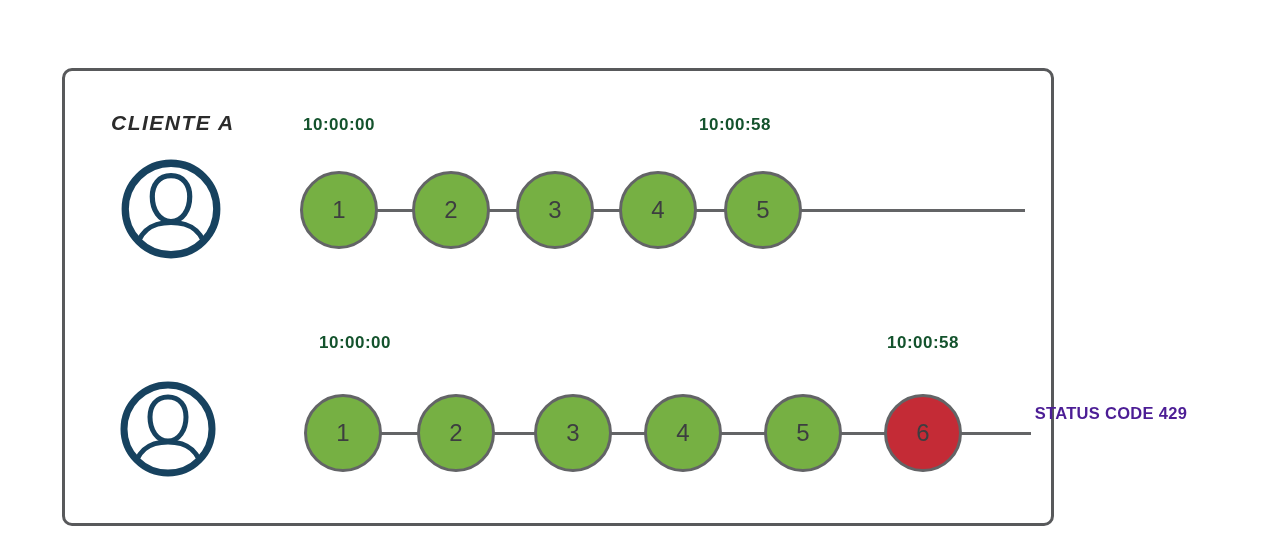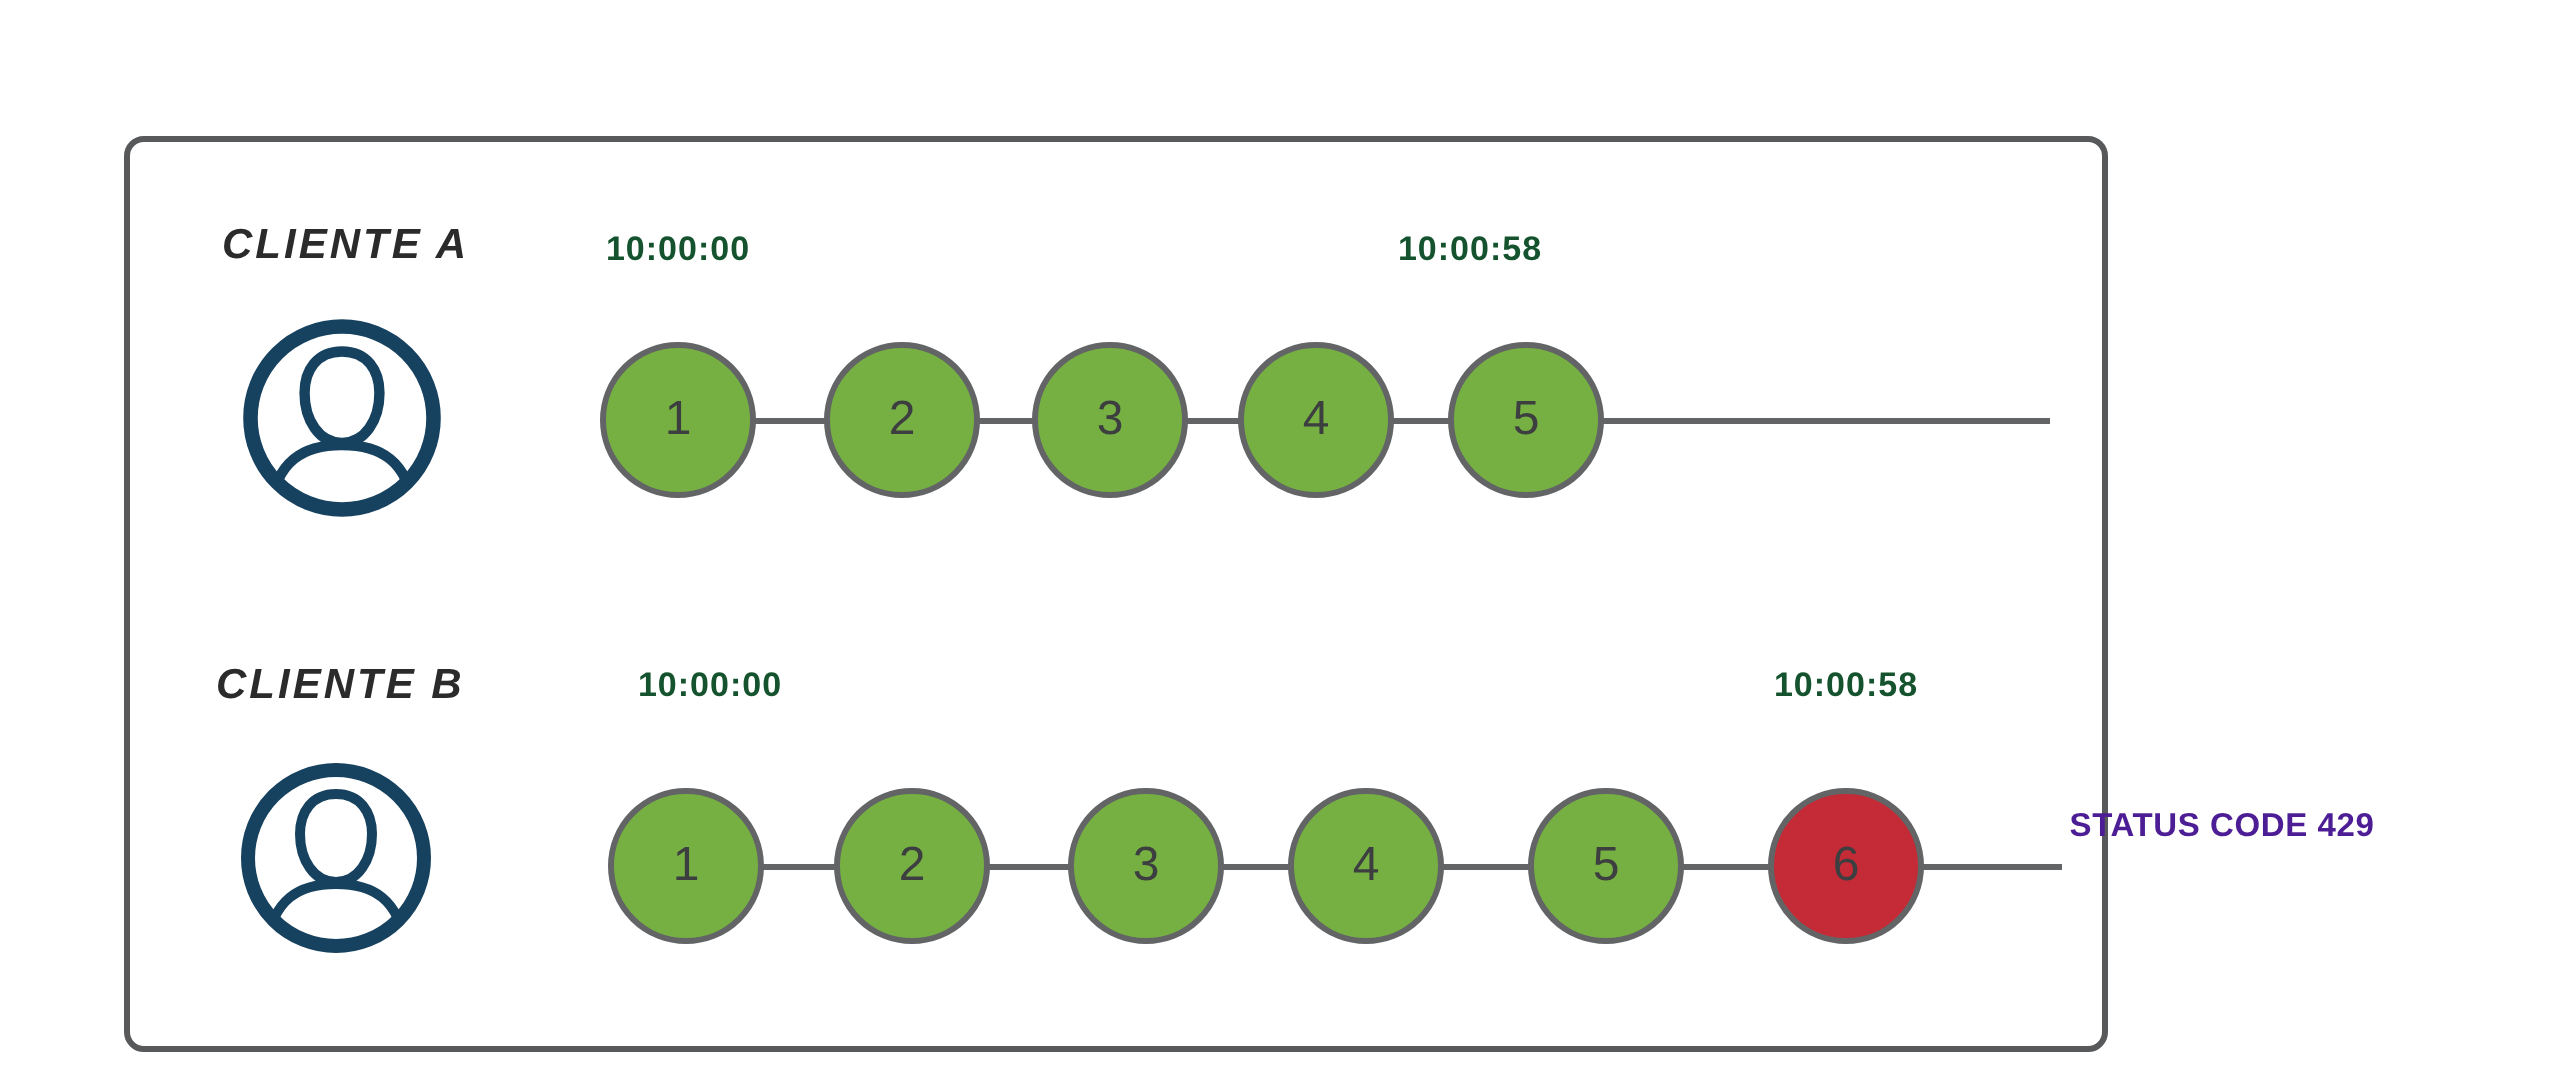--- a/index.html
+++ b/index.html
@@ -119,21 +119,20 @@
       <span class="req-num">3</span>
     </div>
     <div class="req-circle" style="left:554px; top:100px;" data-state="ok">
       <span class="req-num">4</span>
     </div>
     <div class="req-circle" style="left:659px; top:100px;" data-state="ok">
       <span class="req-num">5</span>
     </div>
 
 
-    <div class="client-label" style="left:43px; top:260px;">CLIENTE B</div>
 
     <span class="avatar" style="left:53px; top:308px;">
       <svg width="100" height="100" viewBox="0 0 100 100" aria-hidden="true">
         <defs>
           <clipPath id="clipB">
               <circle cx="50" cy="50" r="44"></circle>
             </clipPath>
         </defs>
         <circle cx="50" cy="50" r="44" fill="none" stroke="#17425f" stroke-width="7"></circle>
         <path d="M50 18 C62 18 68 27 68 38 C68 51 61 62 50 62 C39 62 32 51 32 38 C32 27 38 18 50 18 Z" fill="none" stroke="#17425f" stroke-width="5"></path>

